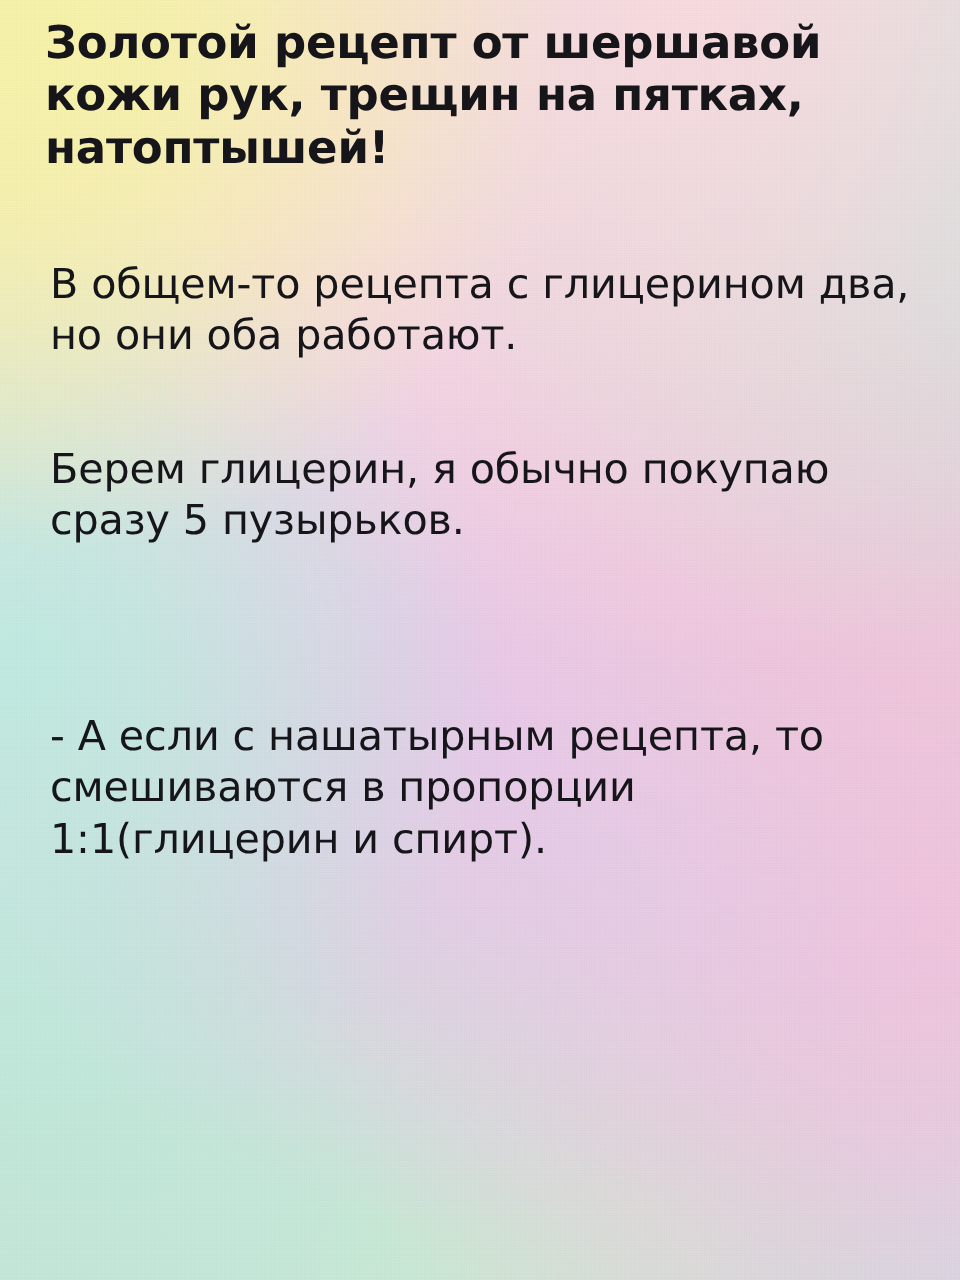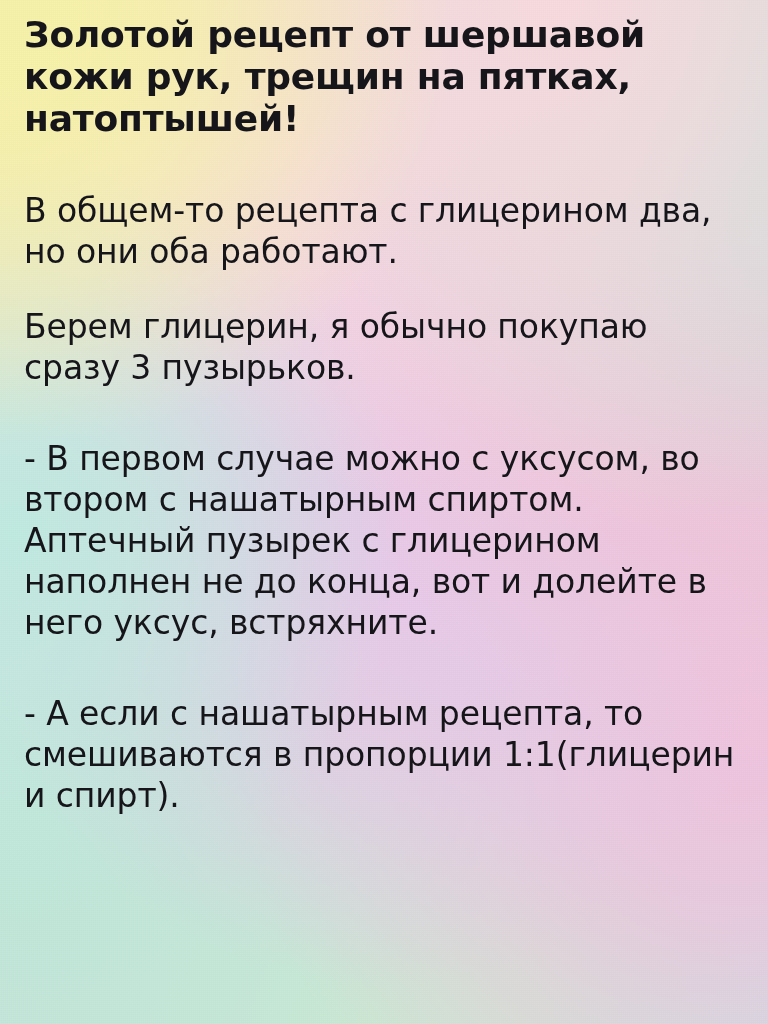--- a/index.html
+++ b/index.html
@@ -40,46 +40,45 @@
     opacity: 0.35;
     background-image:
       repeating-linear-gradient(0deg, rgba(255,255,255,0.05) 0px, rgba(255,255,255,0.05) 1px, rgba(0,0,0,0.02) 1px, rgba(0,0,0,0.02) 2px),
       repeating-linear-gradient(90deg, rgba(255,255,255,0.05) 0px, rgba(255,255,255,0.05) 1px, rgba(0,0,0,0.02) 1px, rgba(0,0,0,0.02) 2px);
   }
   .content {
     position: relative;
     z-index: 2;
   }
   .title {
-    margin: 0 0 0 0;
+    margin: 0 0 0 12px;
     font-size: 36px;
     line-height: 42px;
     font-weight: bold;
     color: #16161a;
     letter-spacing: -0.2px;
   }
   p.para {
-    margin: 0;
+    margin: 16px;
     font-size: 33px;
     line-height: 41px;
     color: #15151a;
     letter-spacing: -0.1px;
   }
   .gap-lg { height: 50px; }
   .gap-md { height: 34px; }
 </style>
 </head>
 <body>
 
 <div class="poster">
   <div class="grain"></div>
   <div class="content">
     <h1 class="title">Золотой рецепт от шершавой кожи рук, трещин на пятках, натоптышей!</h1>
     <div class="gap-lg"></div>
     <p class="para">В общем-то рецепта с глицерином два, но они оба работают.</p>
     <div class="gap-md"></div>
-    <p class="para">Берем глицерин, я обычно покупаю сразу 3 пузырьков.</p>
+    <p class="para">Берем глицерин, я обычно покупаю сразу 5 пузырьков.</p>
     <div class="gap-lg"></div>
-    <p class="para">- В первом случае можно с уксусом, во втором с нашатырным спиртом. Аптечный пузырек с глицерином наполнен не до конца, вот и долейте в него уксус, встряхните.</p>
     <div class="gap-lg"></div>
     <p class="para">- А если с нашатырным рецепта, то смешиваются в пропорции 1:1(глицерин и спирт).</p>
   </div>
 </div>
 
 </body></html>

